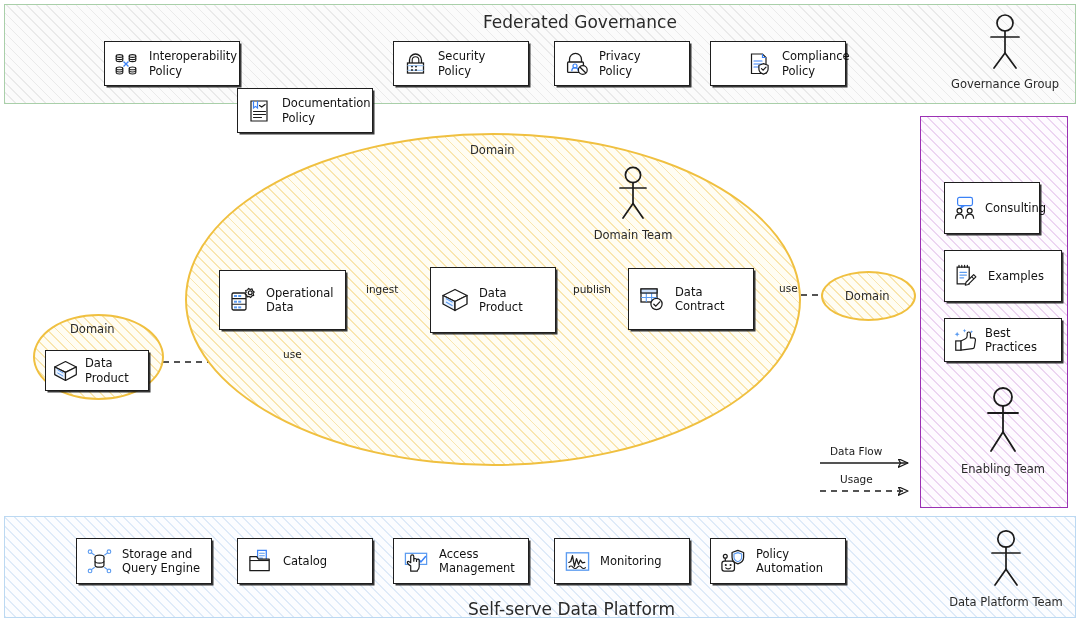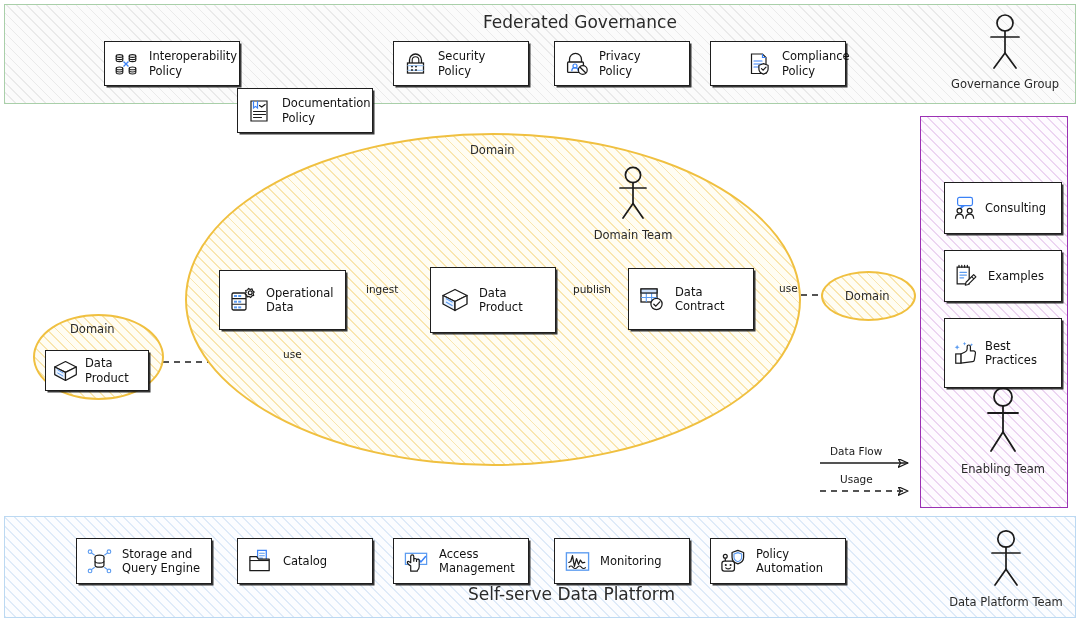--- a/index.html
+++ b/index.html
@@ -270,21 +270,21 @@
     </svg>
     <span class="lbl">Data
 Product</span>
   </div>
 
   <div class="ellipse ellipse-right"></div>
   <div class="ellipse-label" style="left:845px;top:289px;">Domain</div>
 
   <div class="band band-enabling"></div>
 
-  <div class="node" style="left:944px;top:182px;width:118px;height:52px;padding:0 7px;gap:6px;">
+  <div class="node" style="left:944px;top:182px;width:96px;height:52px;padding:0 7px;gap:6px;">
     <svg class="ico" width="27" height="26" viewBox="0 0 28 28">
       <rect x="5.5" y="2.5" width="16" height="9" rx="2" fill="#fff" stroke="#3b82f6" stroke-width="1.3"></rect>
       <path d="M10,11.5 l-1.5,3.2 l4,-3.2 z" fill="#fff" stroke="#3b82f6" stroke-width="1.3" stroke-linejoin="round"></path>
       <circle cx="7.5" cy="17" r="2.6" fill="none" stroke="#1b1b1b" stroke-width="1.3"></circle>
       <path d="M3.2,25.5 c0,-3.3 1.9,-5 4.3,-5 s4.3,1.7 4.3,5" fill="none" stroke="#1b1b1b" stroke-width="1.3"></path>
       <circle cx="18.5" cy="17" r="2.6" fill="none" stroke="#1b1b1b" stroke-width="1.3"></circle>
       <path d="M14.2,25.5 c0,-3.3 1.9,-5 4.3,-5 s4.3,1.7 4.3,5" fill="none" stroke="#1b1b1b" stroke-width="1.3"></path>
     </svg>
     <span class="lbl">Consulting</span>
   </div>
@@ -293,21 +293,21 @@
     <svg class="ico" width="27" height="26" viewBox="0 0 28 28">
       <path d="M5,4.5 h13 v18 h-13 z" fill="#fff" stroke="#1b1b1b" stroke-width="1.3"></path>
       <path d="M7,4.5 v-2 M10,4.5 v-2 M13,4.5 v-2 M16,4.5 v-2" stroke="#1b1b1b" stroke-width="1.3" stroke-linecap="round"></path>
       <path d="M8,10 h7 M8,13 h7 M8,16 h4" stroke="#5b9bf0" stroke-width="1.3" stroke-linecap="round"></path>
       <path d="M22.8,12.5 l2.4,2.4 l-8.2,8.2 l-3.2,.8 l.8,-3.2 z" fill="#fff" stroke="#1b1b1b" stroke-width="1.25" stroke-linejoin="round"></path>
       <path d="M20.6,14.7 l2.4,2.4" stroke="#1b1b1b" stroke-width="1.1"></path>
     </svg>
     <span class="lbl">Examples</span>
   </div>
 
-  <div class="node" style="left:944px;top:318px;width:118px;height:70px;padding:0 7px;gap:6px;">
+  <div class="node" style="left:944px;top:318px;width:118px;height:44px;padding:0 7px;gap:6px;">
     <svg class="ico" width="27" height="26" viewBox="0 0 28 28">
       <path d="M9,25 v-10 l4.5,-2 c1.5,-.7 2.3,-2 2.3,-3.6 v-2.3 c0,-1 .8,-1.7 1.7,-1.7 c1,0 1.8,.8 1.8,1.8 v4.6 h3.5 c1.2,0 2.1,1.1 1.9,2.3 l-1.2,7.5 c-.15,1 -1,1.7 -2,1.7 z" fill="#fff" stroke="#1b1b1b" stroke-width="1.3" stroke-linejoin="round"></path>
       <rect x="3.5" y="15" width="5.5" height="10" fill="#fff" stroke="#1b1b1b" stroke-width="1.3"></rect>
       <path d="M5,5 l.8,1.9 l1.9,.8 l-1.9,.8 l-.8,1.9 l-.8,-1.9 l-1.9,-.8 l1.9,-.8 z" fill="#5b9bf0"></path>
       <path d="M13,2 l.6,1.4 l1.4,.6 l-1.4,.6 l-.6,1.4 l-.6,-1.4 l-1.4,-.6 l1.4,-.6 z" fill="#5b9bf0"></path>
       <path d="M20.5,3.5 l.5,1.1 l1.1,.5 l-1.1,.5 l-.5,1.1 l-.5,-1.1 l-1.1,-.5 l1.1,-.5 z" fill="#5b9bf0"></path>
     </svg>
     <span class="lbl">Best
 Practices</span>
   </div>
@@ -323,21 +323,21 @@
     </svg>
     <div class="nm">Enabling Team</div>
   </div>
 
   <div class="legend">
     <div class="lg-txt" style="left:24px;top:5px;">Data Flow</div>
     <div class="lg-txt" style="left:34px;top:33px;">Usage</div>
   </div>
 
   <div class="band band-platform"></div>
-  <div class="band-title" style="left:468px;top:584px;">Self-serve Data Platform</div>
+  <div class="band-title" style="left:468px;top:599px;">Self-serve Data Platform</div>
 
   <div class="node" style="left:76px;top:538px;width:136px;height:46px;">
     <svg class="ico" width="27" height="27" viewBox="0 0 28 28">
       <ellipse cx="14" cy="9.5" rx="4.6" ry="2" fill="#fff" stroke="#1b1b1b" stroke-width="1.3"></ellipse>
       <path d="M9.4,9.5 v8.4 c0,1.1 2.1,2 4.6,2 s4.6,-.9 4.6,-2 v-8.4" fill="#fff" stroke="#1b1b1b" stroke-width="1.3"></path>
       <path d="M9.4,13.7 c0,1.1 2.1,2 4.6,2 s4.6,-.9 4.6,-2" fill="none" stroke="#1b1b1b" stroke-width="1.1"></path>
       <g stroke="#5b9bf0" stroke-width="1.15" fill="none">
         <path d="M9,7.5 L5,4.5 M19,7.5 L23,4.5 M9,20 L5,23 M19,20 L23,23"></path>
         <circle cx="4.2" cy="3.8" r="1.9"></circle>
           <circle cx="23.8" cy="3.8" r="1.9"></circle>

